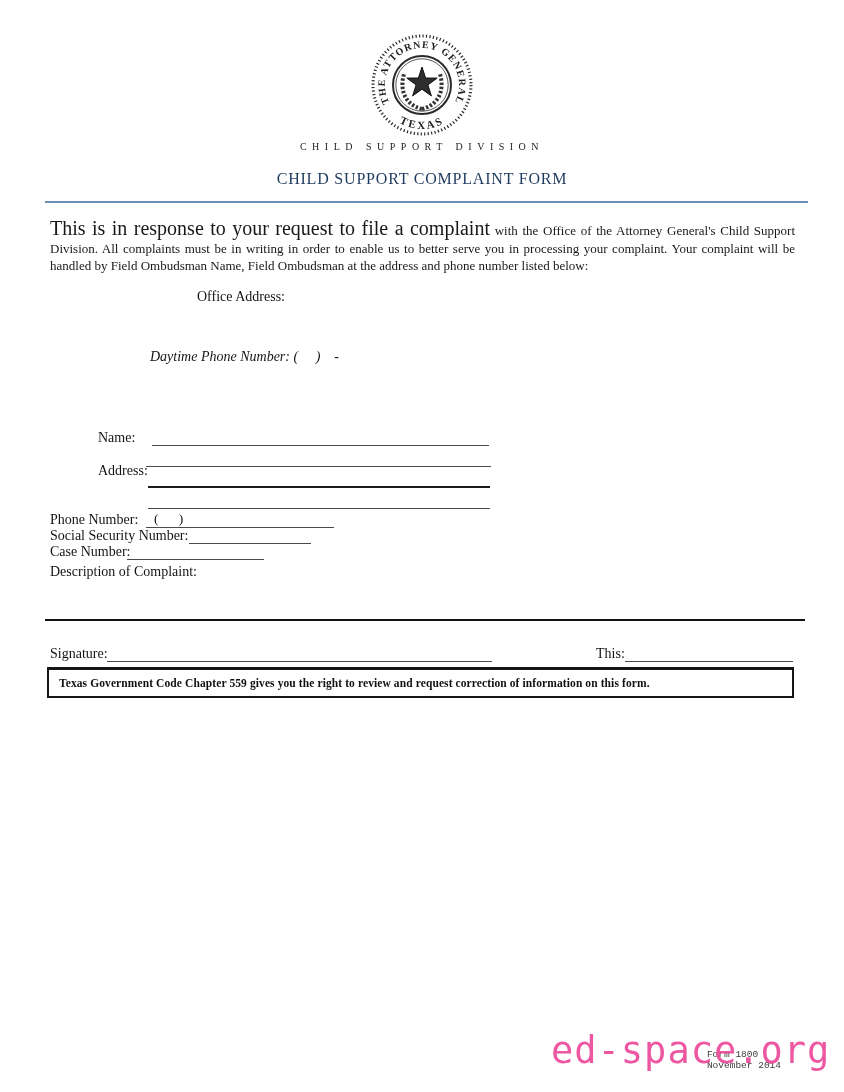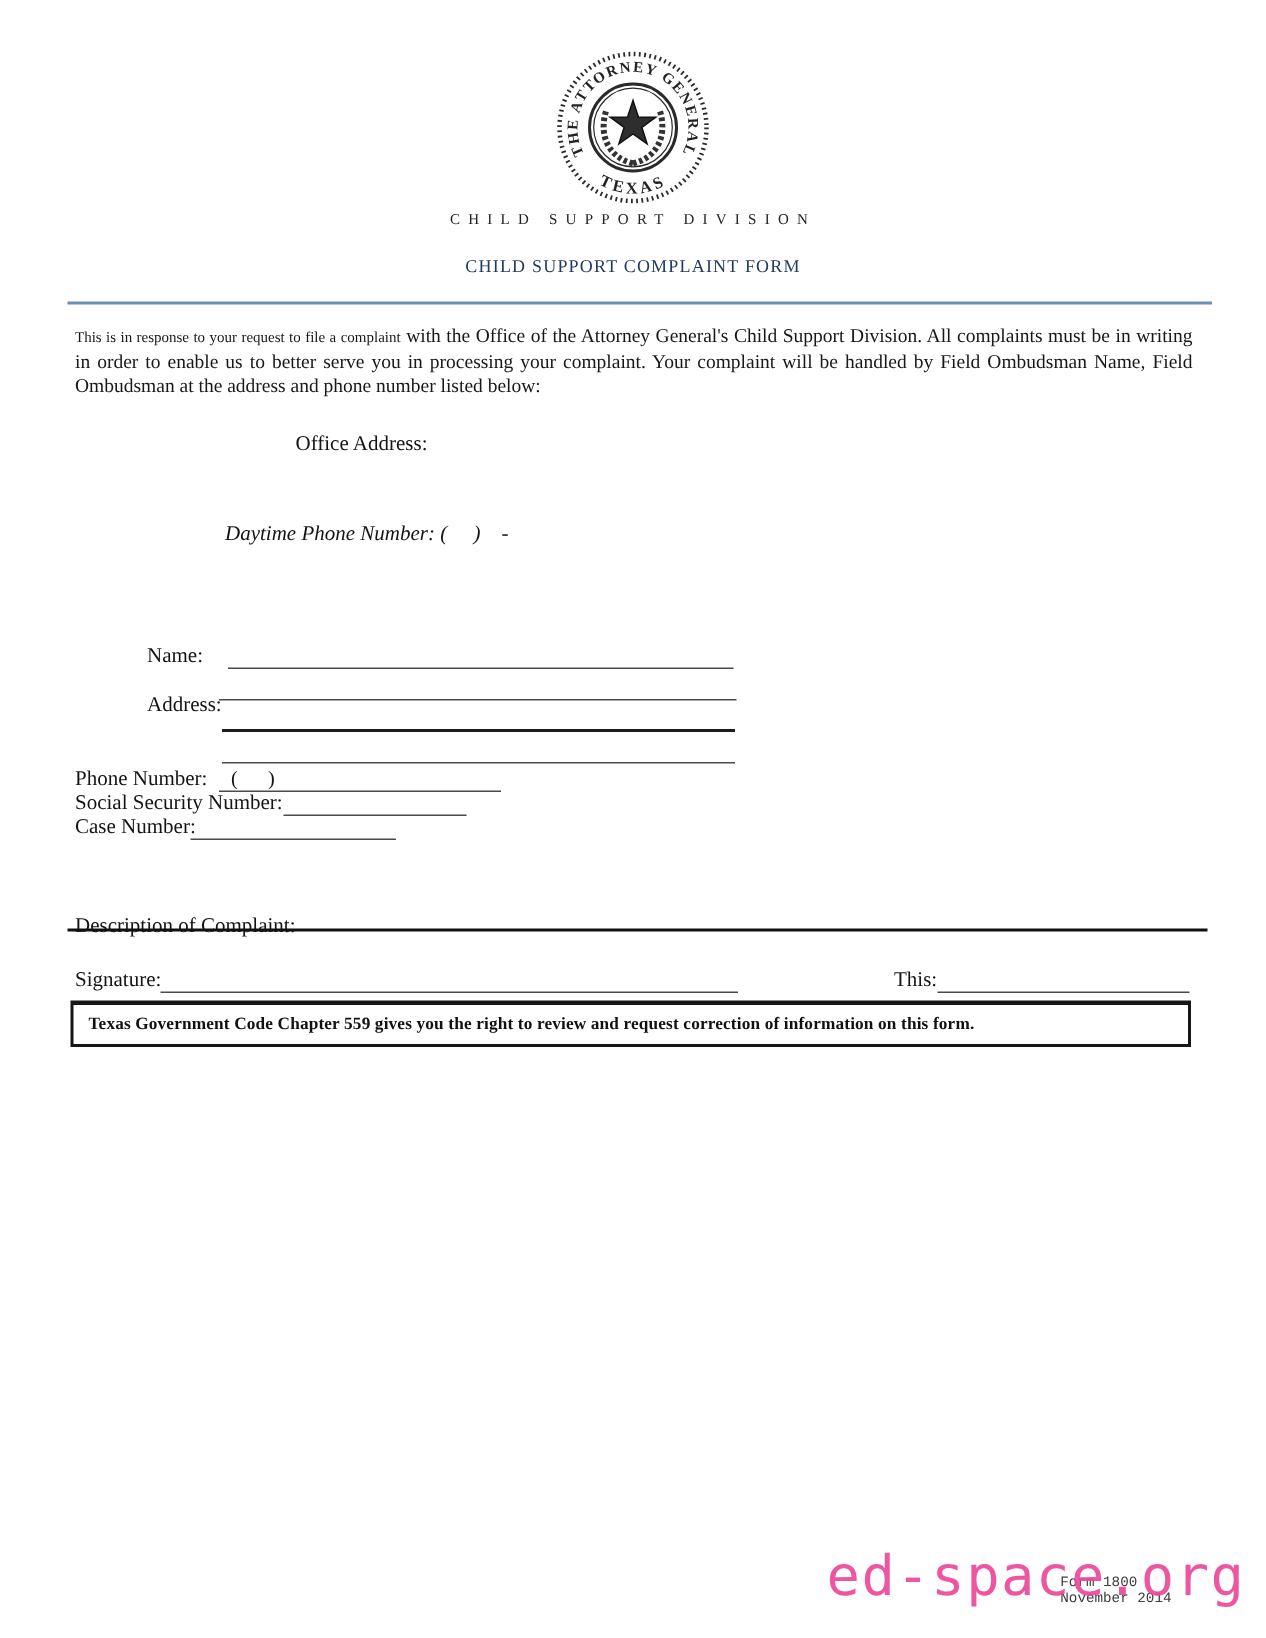--- a/index.html
+++ b/index.html
@@ -15,34 +15,34 @@
 
   
   .seal-wrap{position:absolute;left:50%;top:33px;transform:translateX(-50%);width:104px;height:104px;}
   .division{
     position:absolute;left:0;top:141px;width:100%;
     text-align:center;font-size:10px;font-weight:normal;
     letter-spacing:5.5px;color:#222;
   }
   .title{
     position:absolute;left:0;top:170px;width:100%;
-    text-align:center;font-size:12px;letter-spacing:0.8px;
+    text-align:center;font-size:16px;letter-spacing:0.8px;
     color:#1e3a5f;
   }
   .title-rule{
     position:absolute;left:45px;top:201px;width:763px;height:0;
     border-top:2px solid #6e8fb5;
   }
 
   
   .para{
     position:absolute;left:50px;width:745px;
     font-size:13px;line-height:1.26;text-align:justify;color:#181818;
   }
-  .para .lead{font-size:10px;}
+  .para .lead{font-size:20px;}
   .label{position:absolute;font-size:14px;color:#141414;white-space:nowrap;}
 
   
   .blank{position:absolute;border-bottom:1px solid #4a4a4a;}
   .blank.heavy{border-bottom:2px solid #1c1c1c;}
   .blank .inline-val{
     position:absolute;left:8px;bottom:0;
     font-size:13.5px;color:#141414;white-space:pre;
   }
 
@@ -125,21 +125,21 @@
   <div class="blank" style="left:146px;top:513px;width:188px;height:14px;">
     <span class="inline-val">(&nbsp;&nbsp;&nbsp;&nbsp;&nbsp;&nbsp;)</span>
   </div>
 
   <div class="label" style="left:50px;top:528px;">Social Security Number:</div>
   <div class="blank" style="left:189px;top:529px;width:122px;height:14px;"></div>
 
   <div class="label" style="left:50px;top:544px;">Case Number:</div>
   <div class="blank" style="left:127px;top:545px;width:137px;height:14px;"></div>
 
-  <div class="label" style="left:50px;top:610px;">Description of Complaint:</div>
+  <div class="label" style="left:50px;top:564px;">Description of Complaint:</div>
   <div class="desc-rule"></div>
 
   <div class="label" style="left:50px;top:646px;">Signature:</div>
   <div class="blank" style="left:107px;top:647px;width:385px;height:14px;"></div>
   <div class="label" style="left:596px;top:646px;">This:</div>
   <div class="blank" style="left:625px;top:647px;width:168px;height:14px;"></div>
 
   <div class="notice-box">
     <span class="notice-text">Texas Government Code Chapter 559 gives you the right to review and request correction of information on this form.</span>
   </div>

